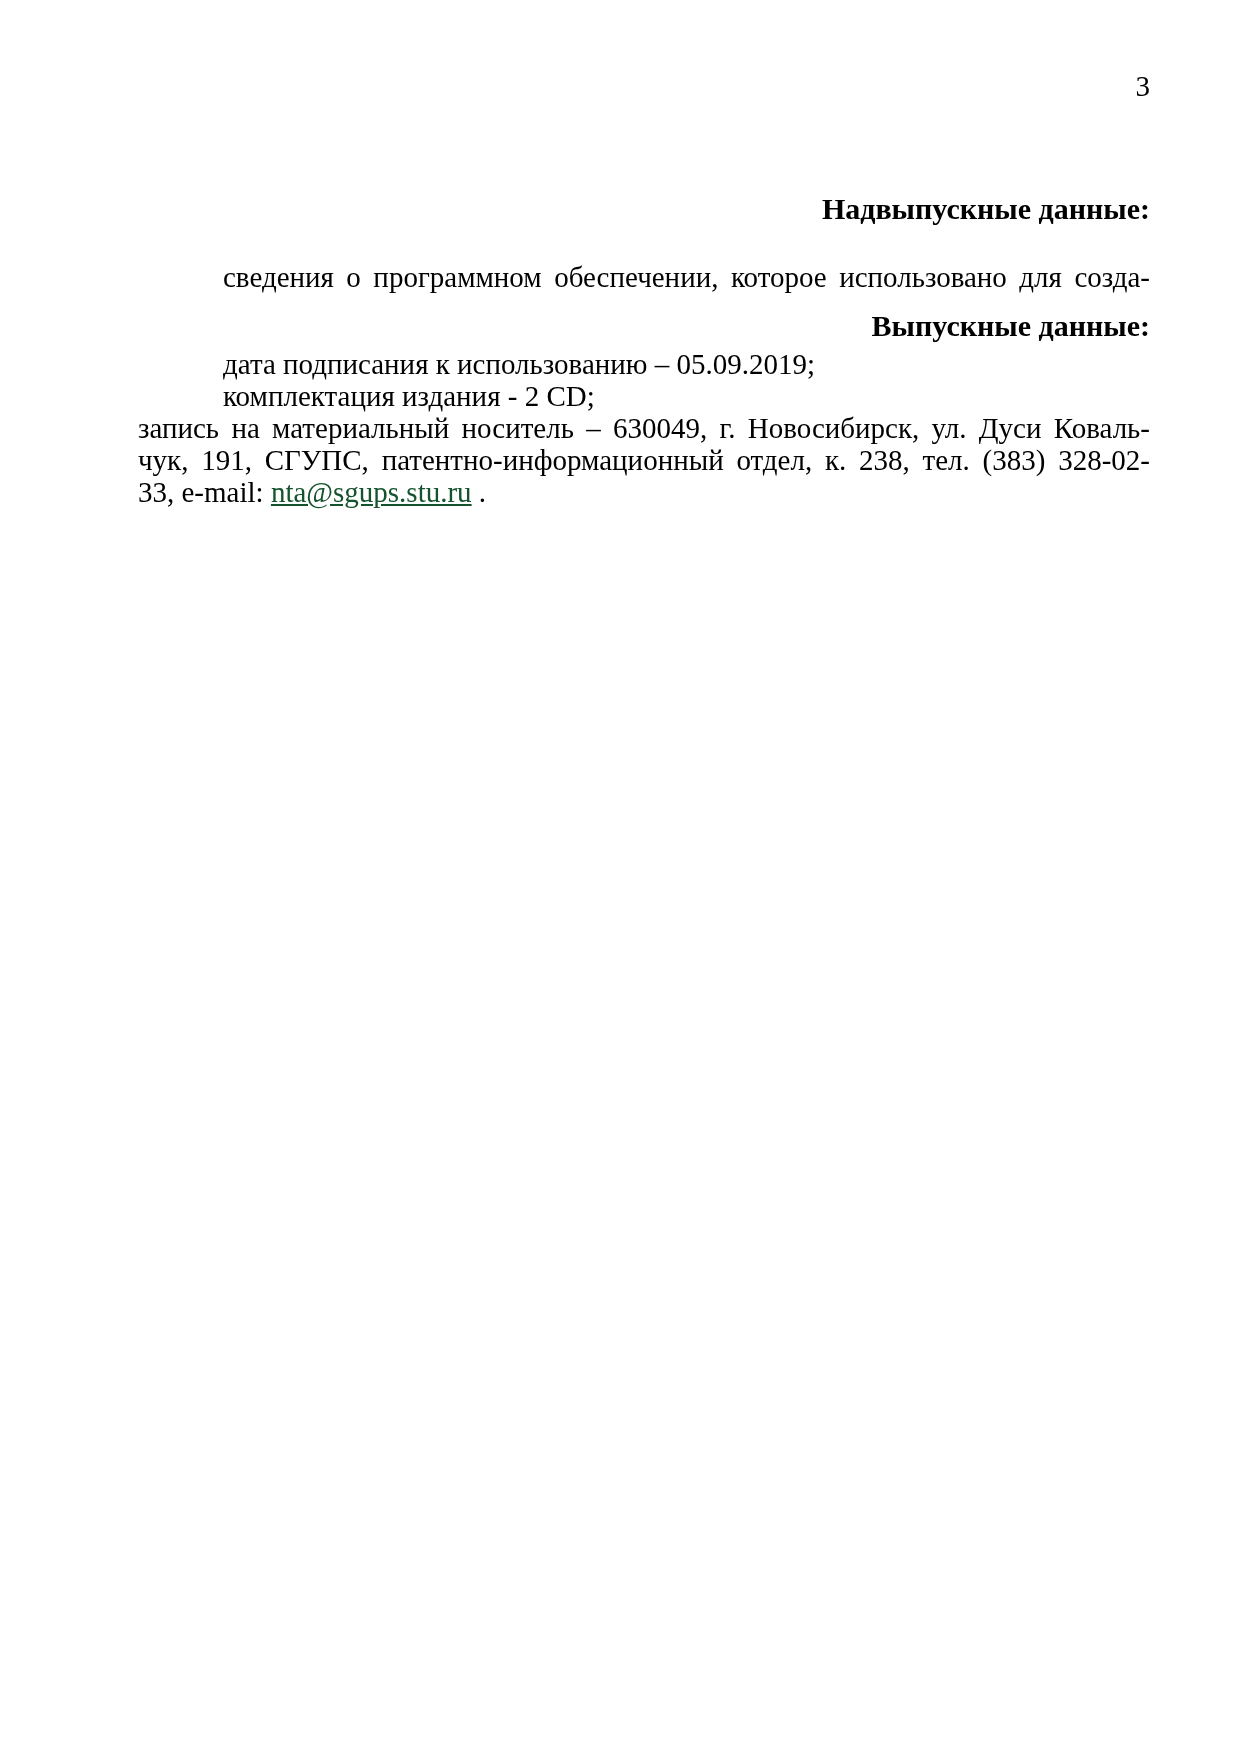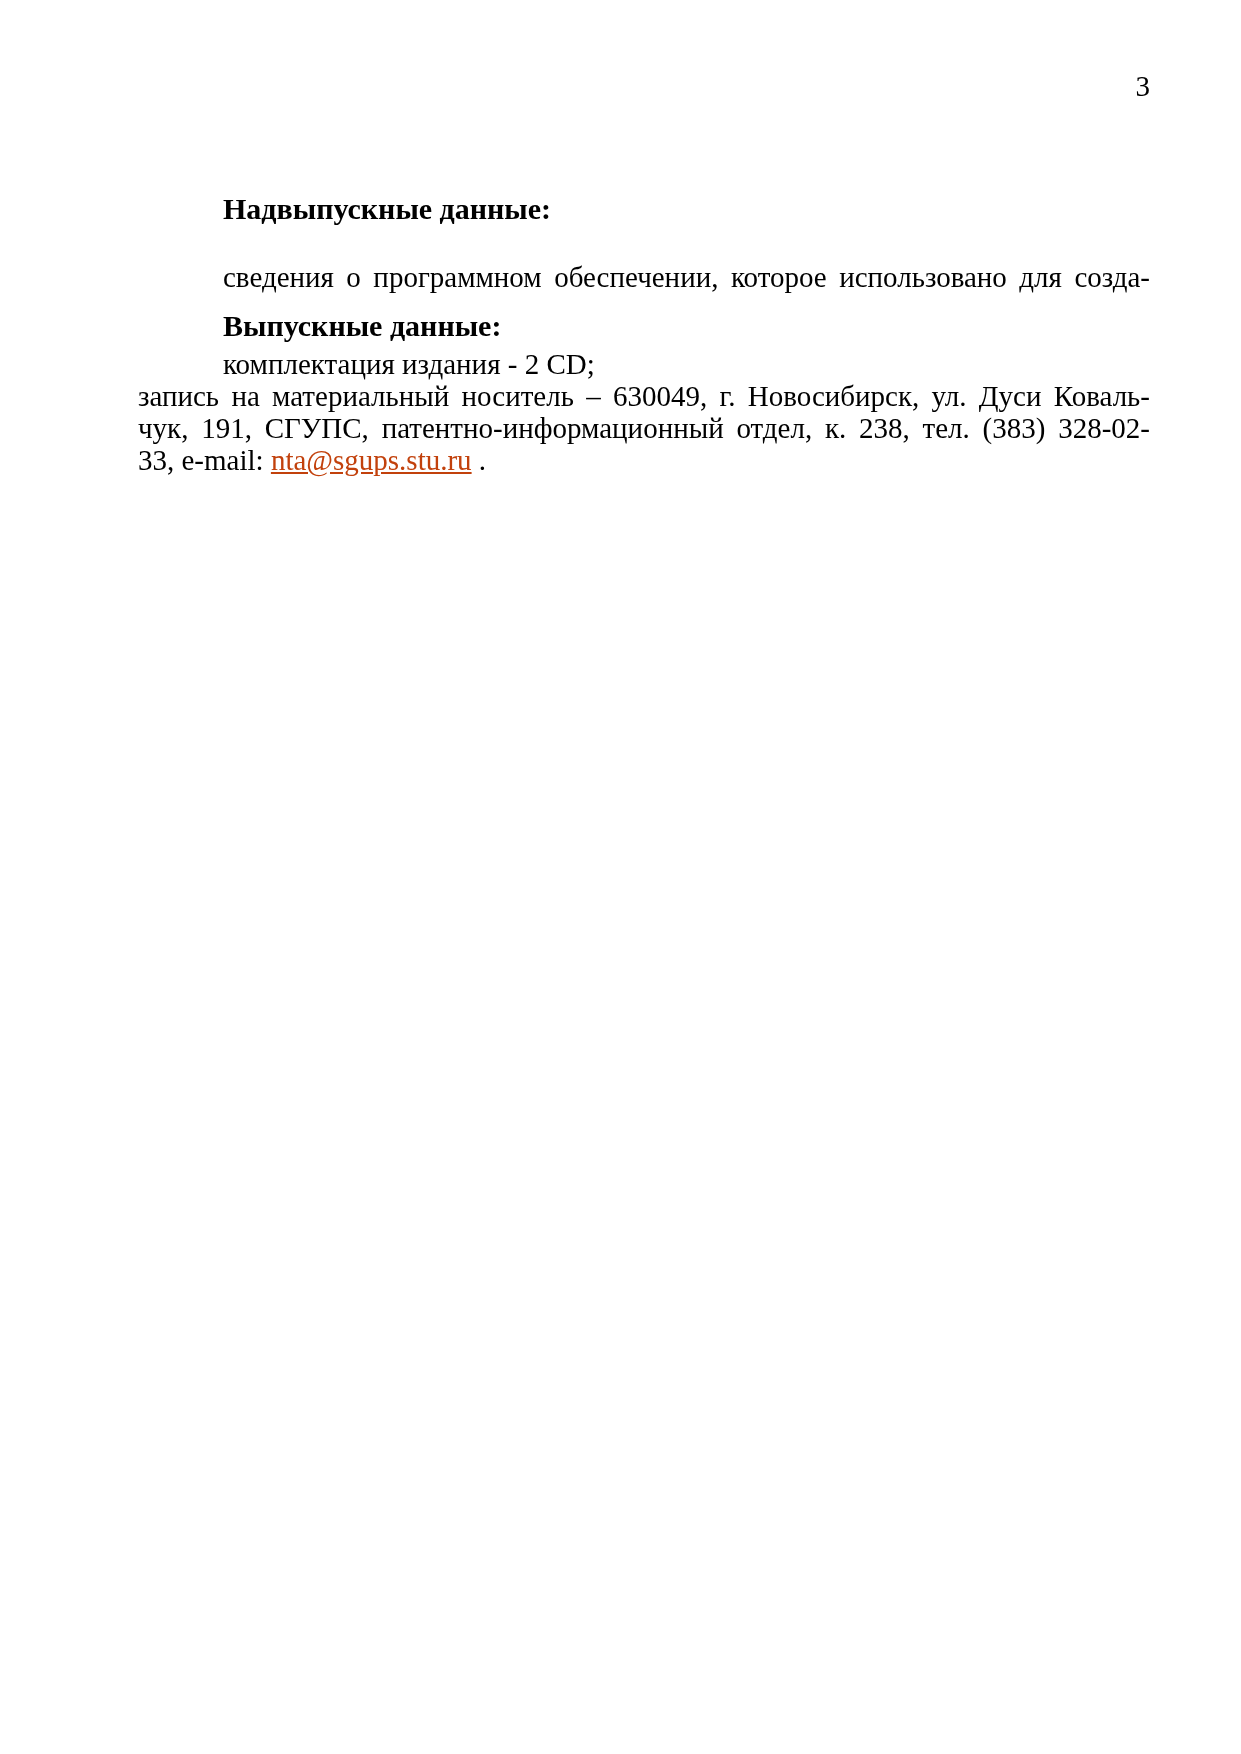--- a/index.html
+++ b/index.html
@@ -22,36 +22,36 @@
   .content {
     padding: 0 91px 0 138px;
   }
   .pagenum {
     padding-top: 70px;
     text-align: right;
   }
   .heading {
     font-weight: bold;
     font-size: 30px;
-    text-align: left;
+    text-align: right;
     
     padding-left: 85px;
   }
   .heading-1 { margin-top: 91px; }
   .heading-2 { margin-top: 17px; }
   .para-1 { margin-top: 36px; }
   .items { margin-top: 6px; }
   .line { white-space: normal; }
   .indent { text-indent: 85px; }
   .just {
     text-align: justify;
     text-align-last: justify;
   }
   .email-line a {
-    color: #c2410c;
+    color: #14532d;
     text-decoration: underline;
     cursor: pointer;
   }
 </style>
 </head>
 <body>
 
 <div class="page">
   <div class="content">
 
@@ -59,20 +59,21 @@
 
     <div class="heading heading-1">Надвыпускные данные:</div>
 
     <div class="para-1">
       <div class="line indent just">сведения о программном обеспечении, которое использовано для созда-</div>
     </div>
 
     <div class="heading heading-2">Выпускные данные:</div>
 
     <div class="items">
+      <div class="line indent">дата подписания к использованию – 05.09.2019;</div>
       <div class="line indent">комплектация издания - 2 CD;</div>
 
       <div>
         <div class="line just">запись на материальный носитель – 630049, г. Новосибирск, ул. Дуси Коваль-</div>
         <div class="line just">чук, 191, СГУПС, патентно-информационный отдел, к. 238, тел. (383) 328-02-</div>
         <div class="line email-line">
           <span>33, e-mail: </span><a>nta@sgups.stu.ru</a><span> .</span>
         </div>
       </div>
     </div>

